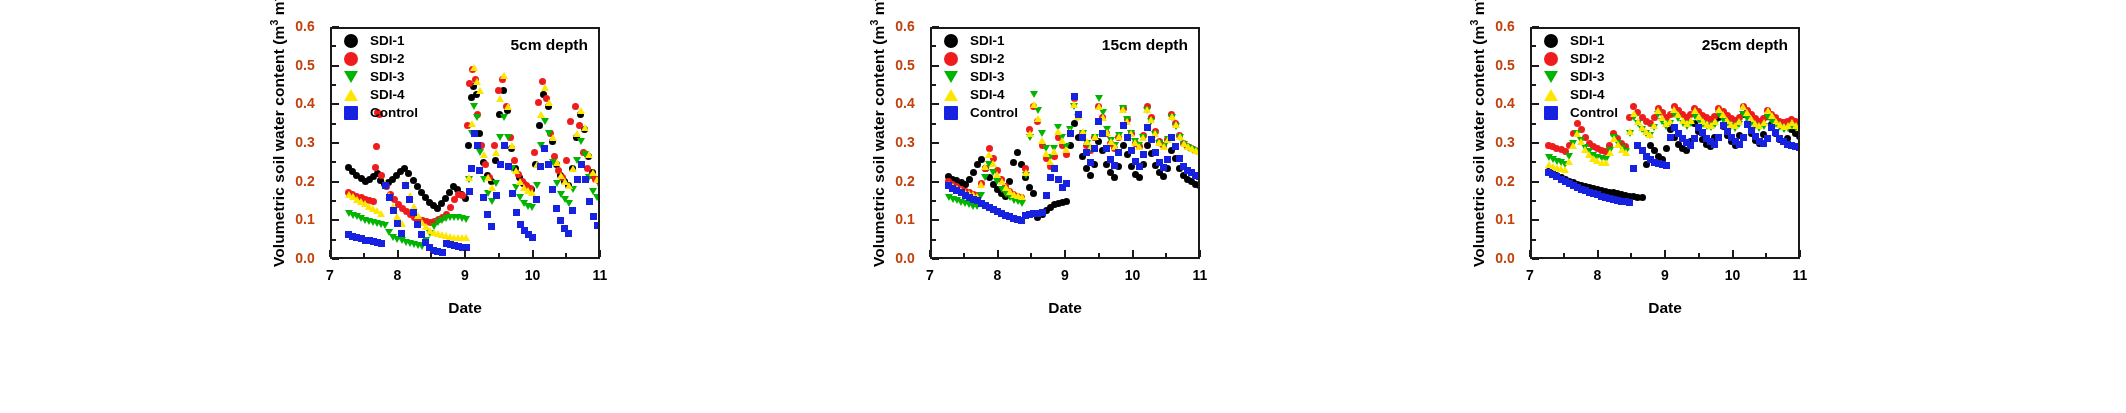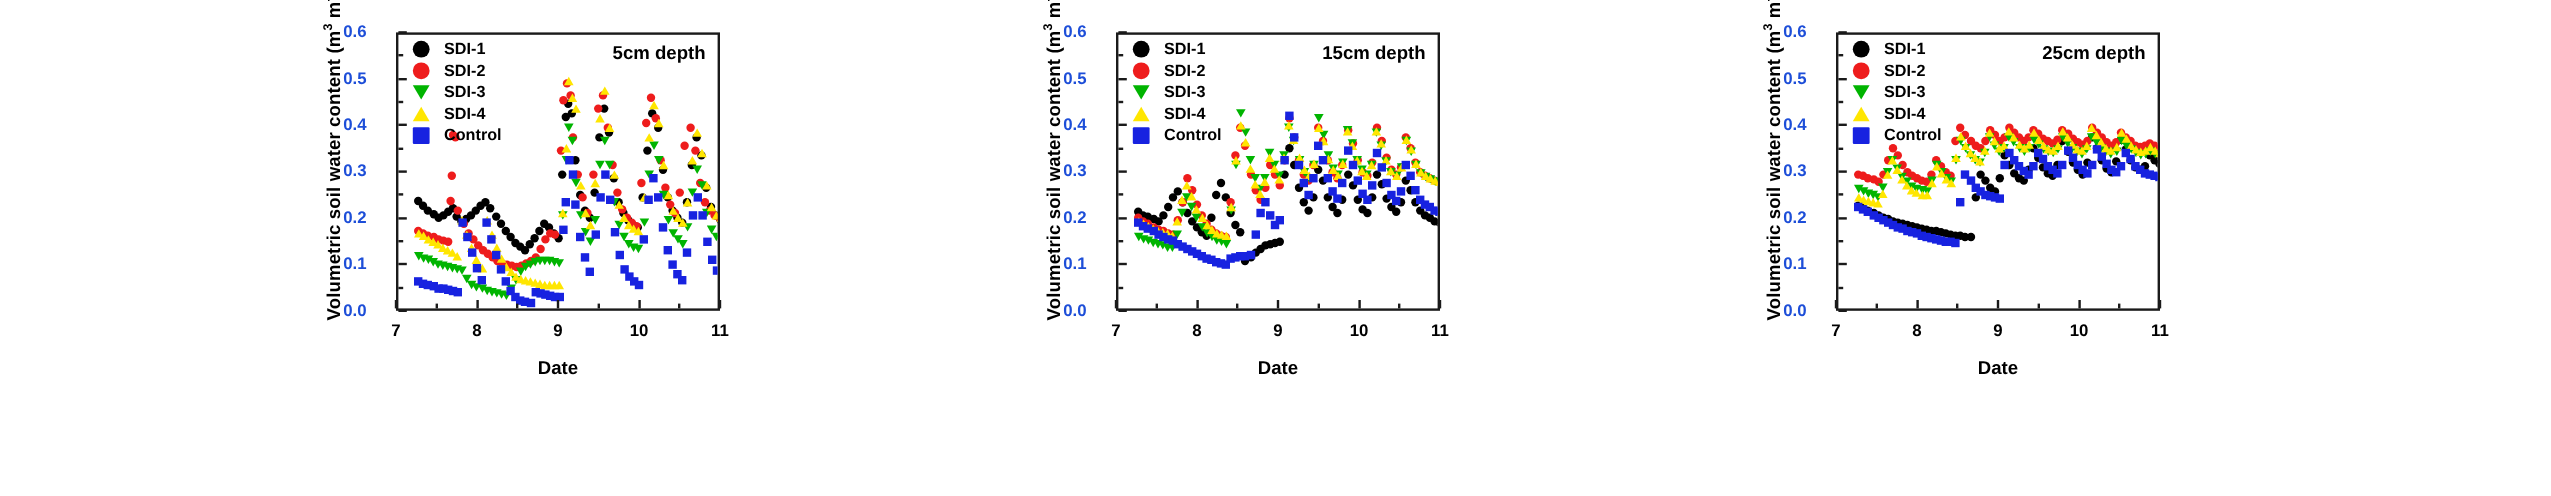--- a/index.html
+++ b/index.html
@@ -30,22 +30,22 @@
     font-weight:bold;
     color:#000;
     letter-spacing:.1px;
   }
   .ylabel sup{font-size:10.5px;vertical-align:super;}
 
   .ytick-label{
     position:absolute;
     font-size:14px;
     font-weight:bold;
-    color:#1d4ed8;
-    text-align:left;
+    color:#c2410c;
+    text-align:center;
     white-space:nowrap;
   }
   .ytick-mark{
     position:absolute;
     height:2px;
     background:#1a1a1a;
   }
   .ytick-minor{
     position:absolute;
     height:2px;

